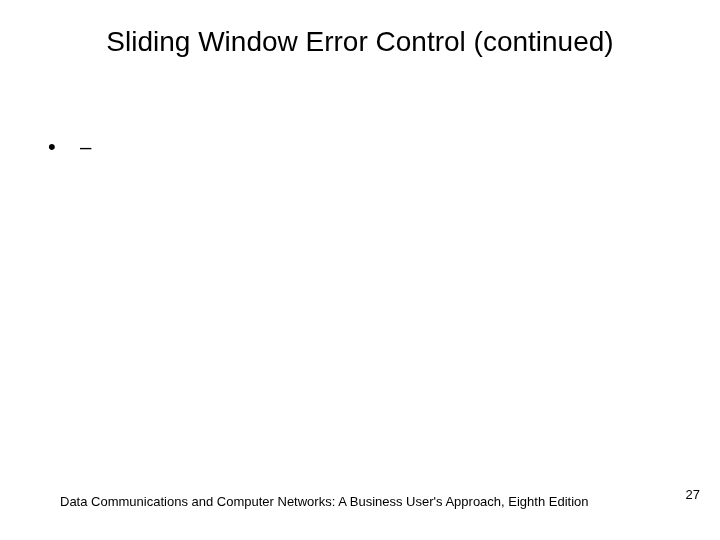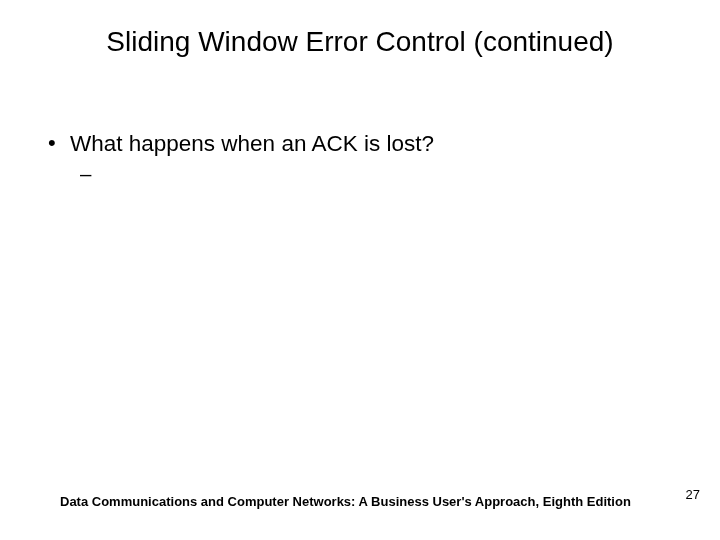--- a/index.html
+++ b/index.html
@@ -91,21 +91,20 @@
   }
   .footer {
     position: absolute;
     left: 60px;
     right: 40px;
     bottom: 30px;
   }
   .footer-book {
     font-size: 13px;
     line-height: 1.2;
-    font-weight: bold;
   }
   .footer-copy {
     font-size: 9px;
     line-height: 1.2;
     margin-top: 2px;
   }
   .page-number {
     position: absolute;
     right: 20px;
     bottom: 38px;
@@ -115,21 +114,20 @@
 </head>
 <body>
 
 <div class="slide">
 
   <div class="title">Sliding Window Error Control (continued)</div>
 
   <div class="body">
     <ul class="lvl1">
       <li>
-        <span>What happens when an ACK is lost?</span>
         <ul class="lvl2">
           <li>
           </li>
         </ul>
       </li>
     </ul>
   </div>
 
   <div class="footer">
     <div class="footer-book">Data Communications and Computer Networks: A Business User's Approach, Eighth Edition</div>

